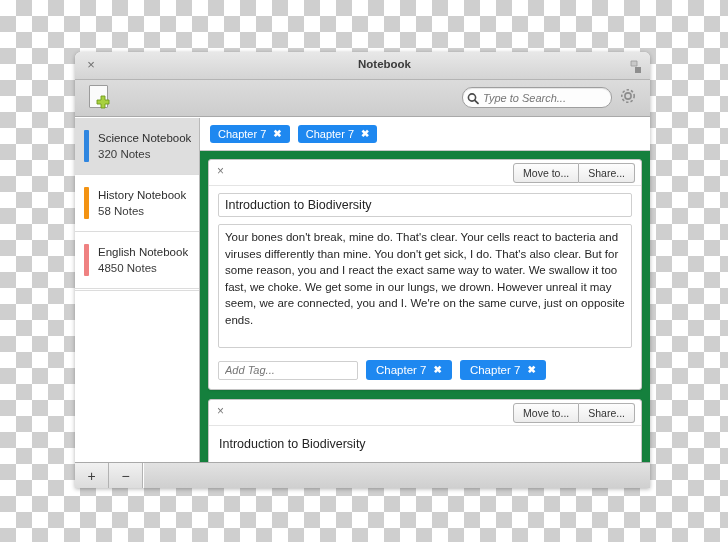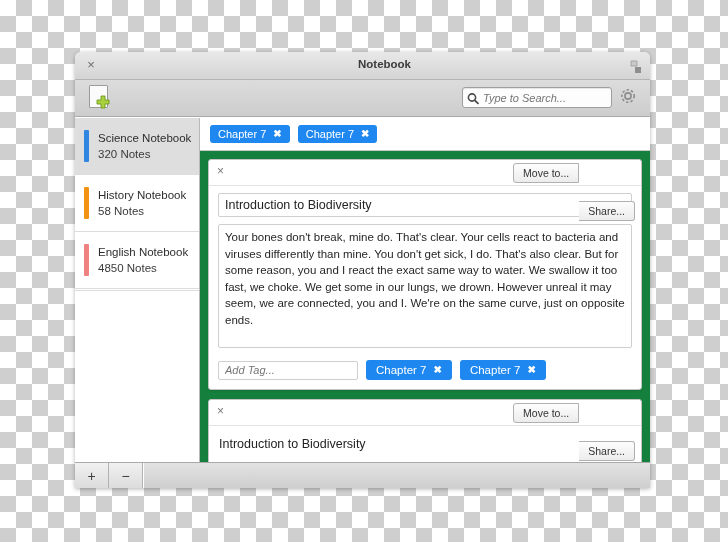--- a/index.html
+++ b/index.html
@@ -95,21 +95,21 @@
     position: absolute;
     left: 9px; top: 11px;
     width: 14px; height: 14px;
   }
   .search-wrap {
     position: absolute;
     right: 38px; top: 7px;
     width: 148px; height: 19px;
     background: #fdfdfd;
     border: 1px solid #9e9e9e;
-    border-radius: 3px;
+    border-radius: 10px;
     box-shadow: inset 0 1px 1px rgba(0,0,0,.10);
     display: flex;
     align-items: center;
   }
   .search-icon {
     flex: none;
     width: 15px; height: 13px;
     margin-left: 3px;
     position: relative;
   }
@@ -273,21 +273,20 @@
     font-size: 10.5px;
     color: #333;
     background: linear-gradient(to bottom, #fdfdfd 0%, #ececec 100%);
     border: 1px solid #b0b0b0;
     display: flex;
     align-items: center;
     cursor: pointer;
   }
   .card-btn + .card-btn {
     border-left: 0;
-    margin-top: 38px;
   }
   .card-btn:first-child { border-radius: 3px 0 0 3px; }
   .card-btn:last-child  { border-radius: 0 3px 3px 0; }
 
   .card-body { padding: 7px 9px 0 9px; }
 
   .note-title-input {
     width: 100%;
     box-sizing: border-box;
     height: 24px;

